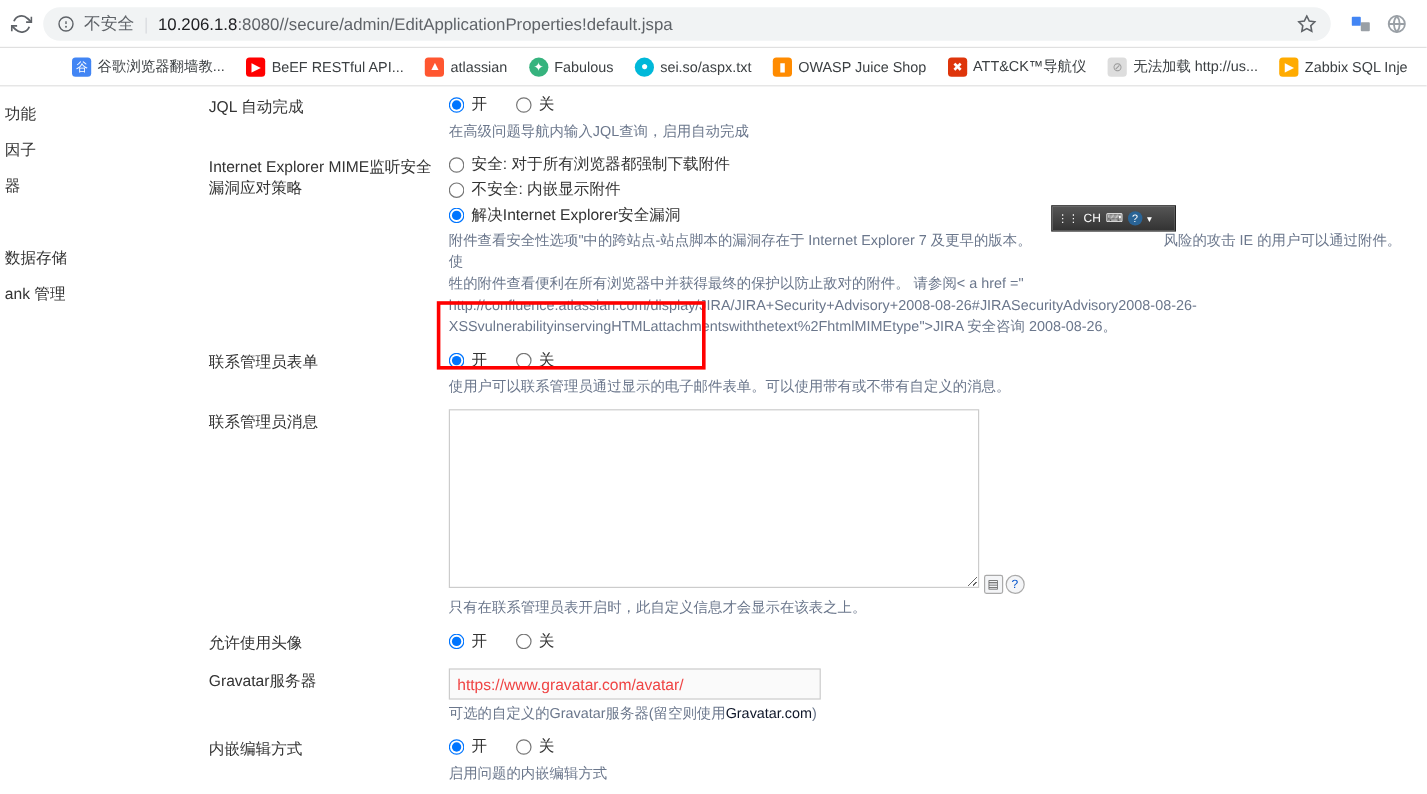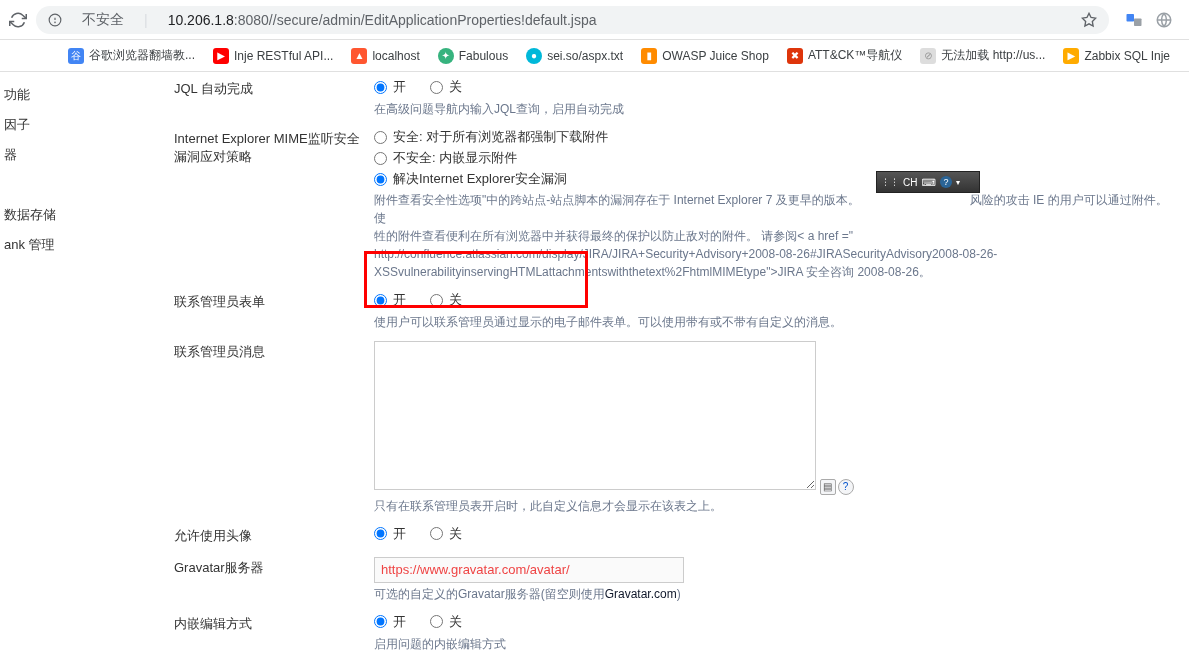--- a/index.html
+++ b/index.html
@@ -1,20 +1,20 @@
 <!DOCTYPE html>
 <html><head>
   <meta charset="utf-8">
   <style>
     * { margin: 0; padding: 0; box-sizing: border-box; font-family: -apple-system, "Segoe UI", "Microsoft YaHei", sans-serif; }
     body { background: #fff; width: 1189px; height: 662px; overflow: hidden; font-size: 13px; color: #333; }
     
     .browser-toolbar { height: 40px; display: flex; align-items: center; padding: 0 8px; gap: 8px; border-bottom: 1px solid #e0e0e0; }
     .nav-icon { width: 20px; height: 20px; display: flex; align-items: center; justify-content: center; color: #5f6368; }
-    .address-bar { flex: 1; display: flex; align-items: center; height: 28px; background: #f1f3f4; border-radius: 14px; padding: 0 12px; gap: 20px; color: #5f6368; font-size: 14px; }
+    .address-bar { flex: 1; display: flex; align-items: center; height: 28px; background: #f1f3f4; border-radius: 14px; padding: 0 12px; gap: 8px; color: #5f6368; font-size: 14px; }
     .address-bar .insecure { color: #5f6368; }
     .address-bar .url { color: #202124; }
     .address-bar .url-path { color: #5f6368; }
     .right-icons { display: flex; gap: 12px; padding: 0 8px; }
     
     .bookmarks-bar { height: 32px; display: flex; align-items: center; padding: 0 16px; gap: 18px; font-size: 12px; border-bottom: 1px solid #e0e0e0; }
     .bookmark { display: flex; align-items: center; gap: 5px; color: #3c4043; white-space: nowrap; }
     .fav { width: 16px; height: 16px; border-radius: 3px; display: flex; align-items: center; justify-content: center; font-size: 10px; color: #fff; flex-shrink: 0; }
     
     .content-area { display: flex; height: calc(100% - 72px); }
@@ -78,25 +78,25 @@
 </div>
 
 <div class="bookmarks-bar">
   <div style="width:34px"></div>
   <div class="bookmark">
       <span class="fav" style="background:#4285f4">谷</span>
       <span>谷歌浏览器翻墙教...</span>
     </div>
   <div class="bookmark">
       <span class="fav" style="background:#ff0000">▶</span>
-      <span>Inje RESTful API...</span>
+      <span>BeEF RESTful API...</span>
     </div>
   <div class="bookmark">
       <span class="fav" style="background:#ff5630">▲</span>
-      <span>localhost</span>
+      <span>atlassian</span>
     </div>
   <div class="bookmark">
       <span class="fav" style="background:#36b37e;border-radius:50%">✦</span>
       <span>Fabulous</span>
     </div>
   <div class="bookmark">
       <span class="fav" style="background:#00b8d9;border-radius:50%">●</span>
       <span>sei.so/aspx.txt</span>
     </div>
   <div class="bookmark">

